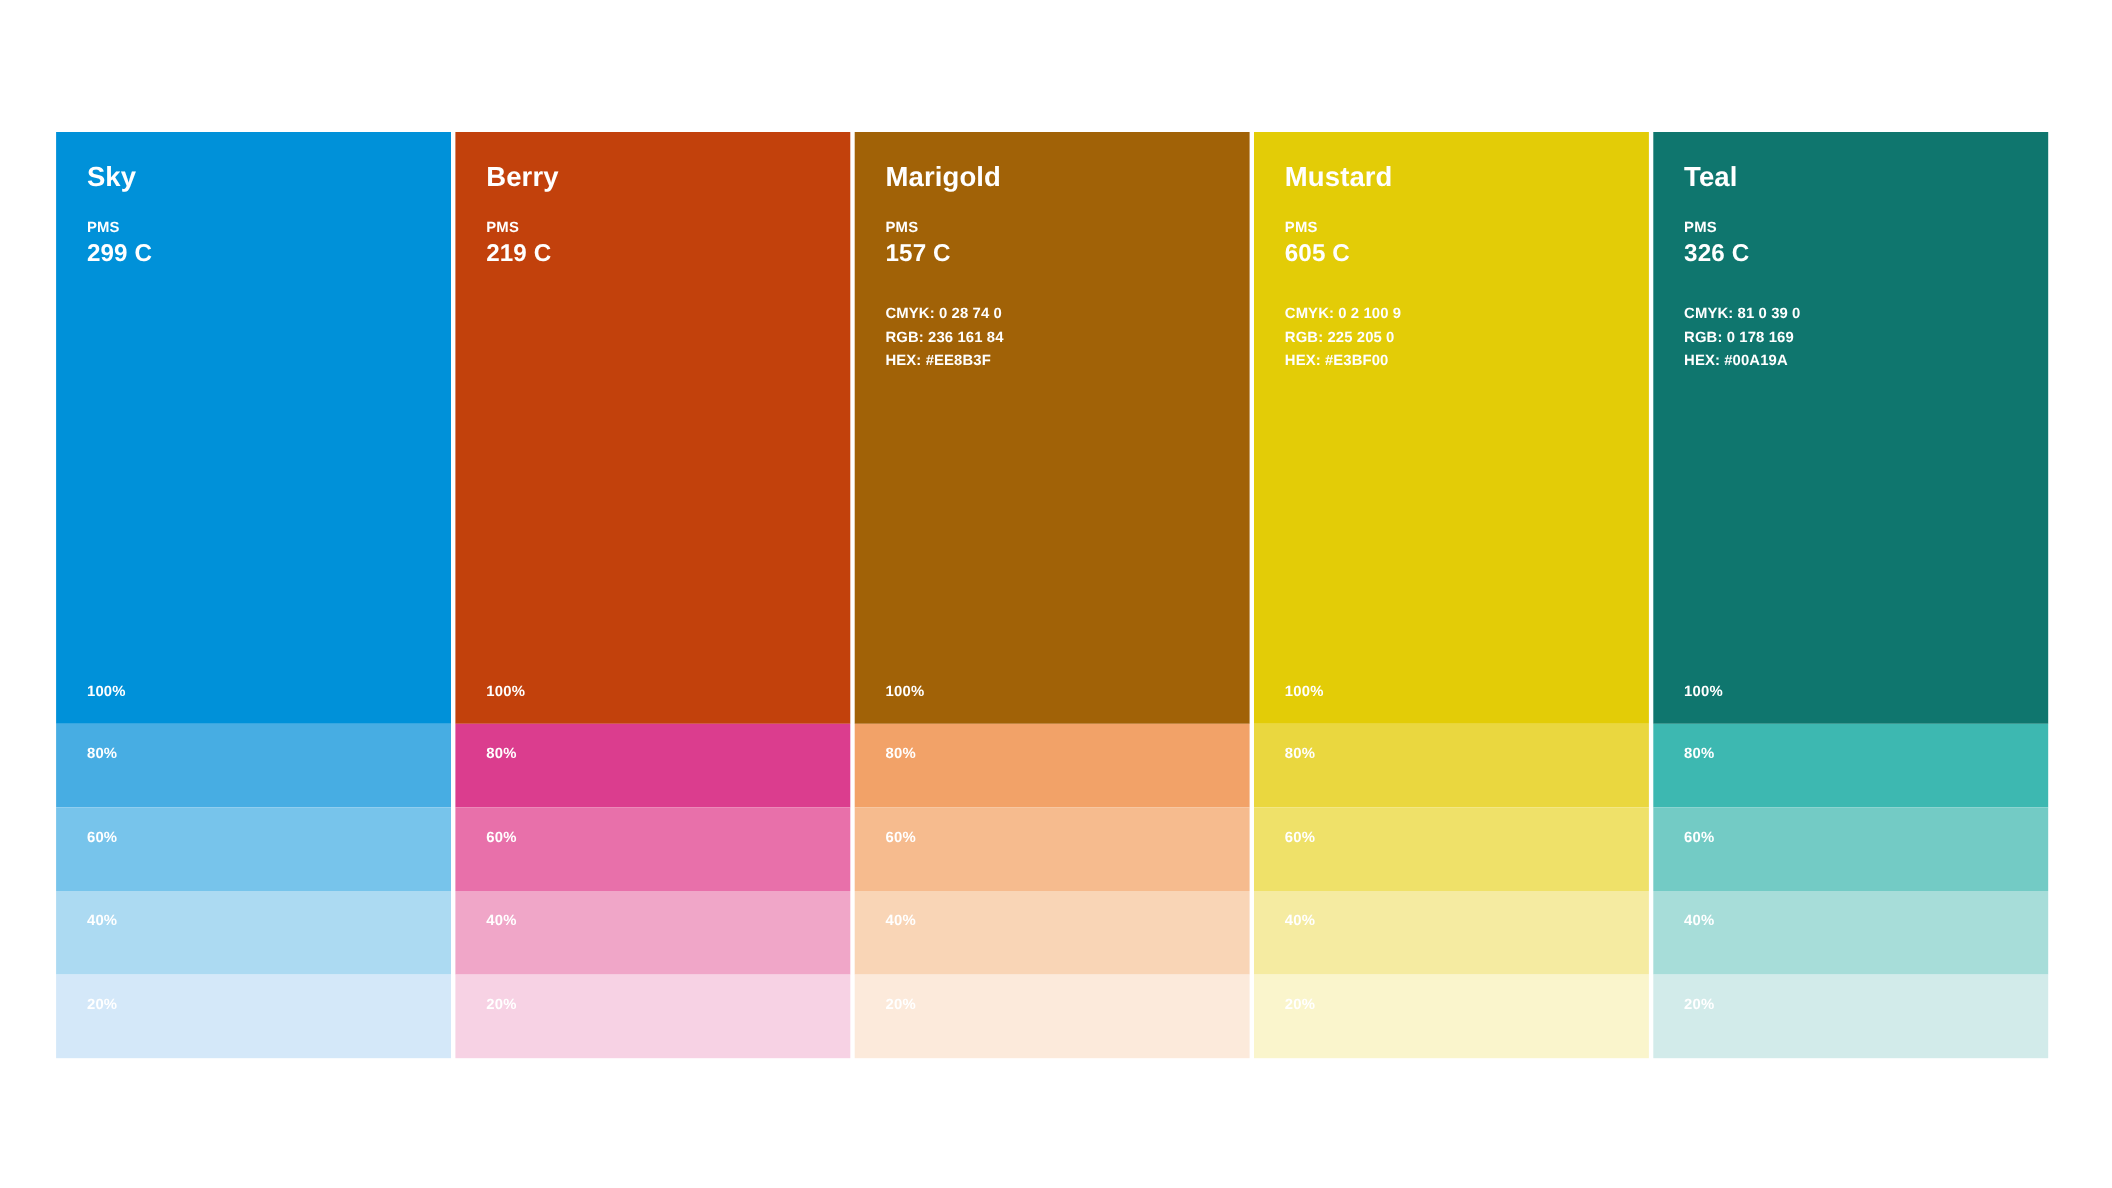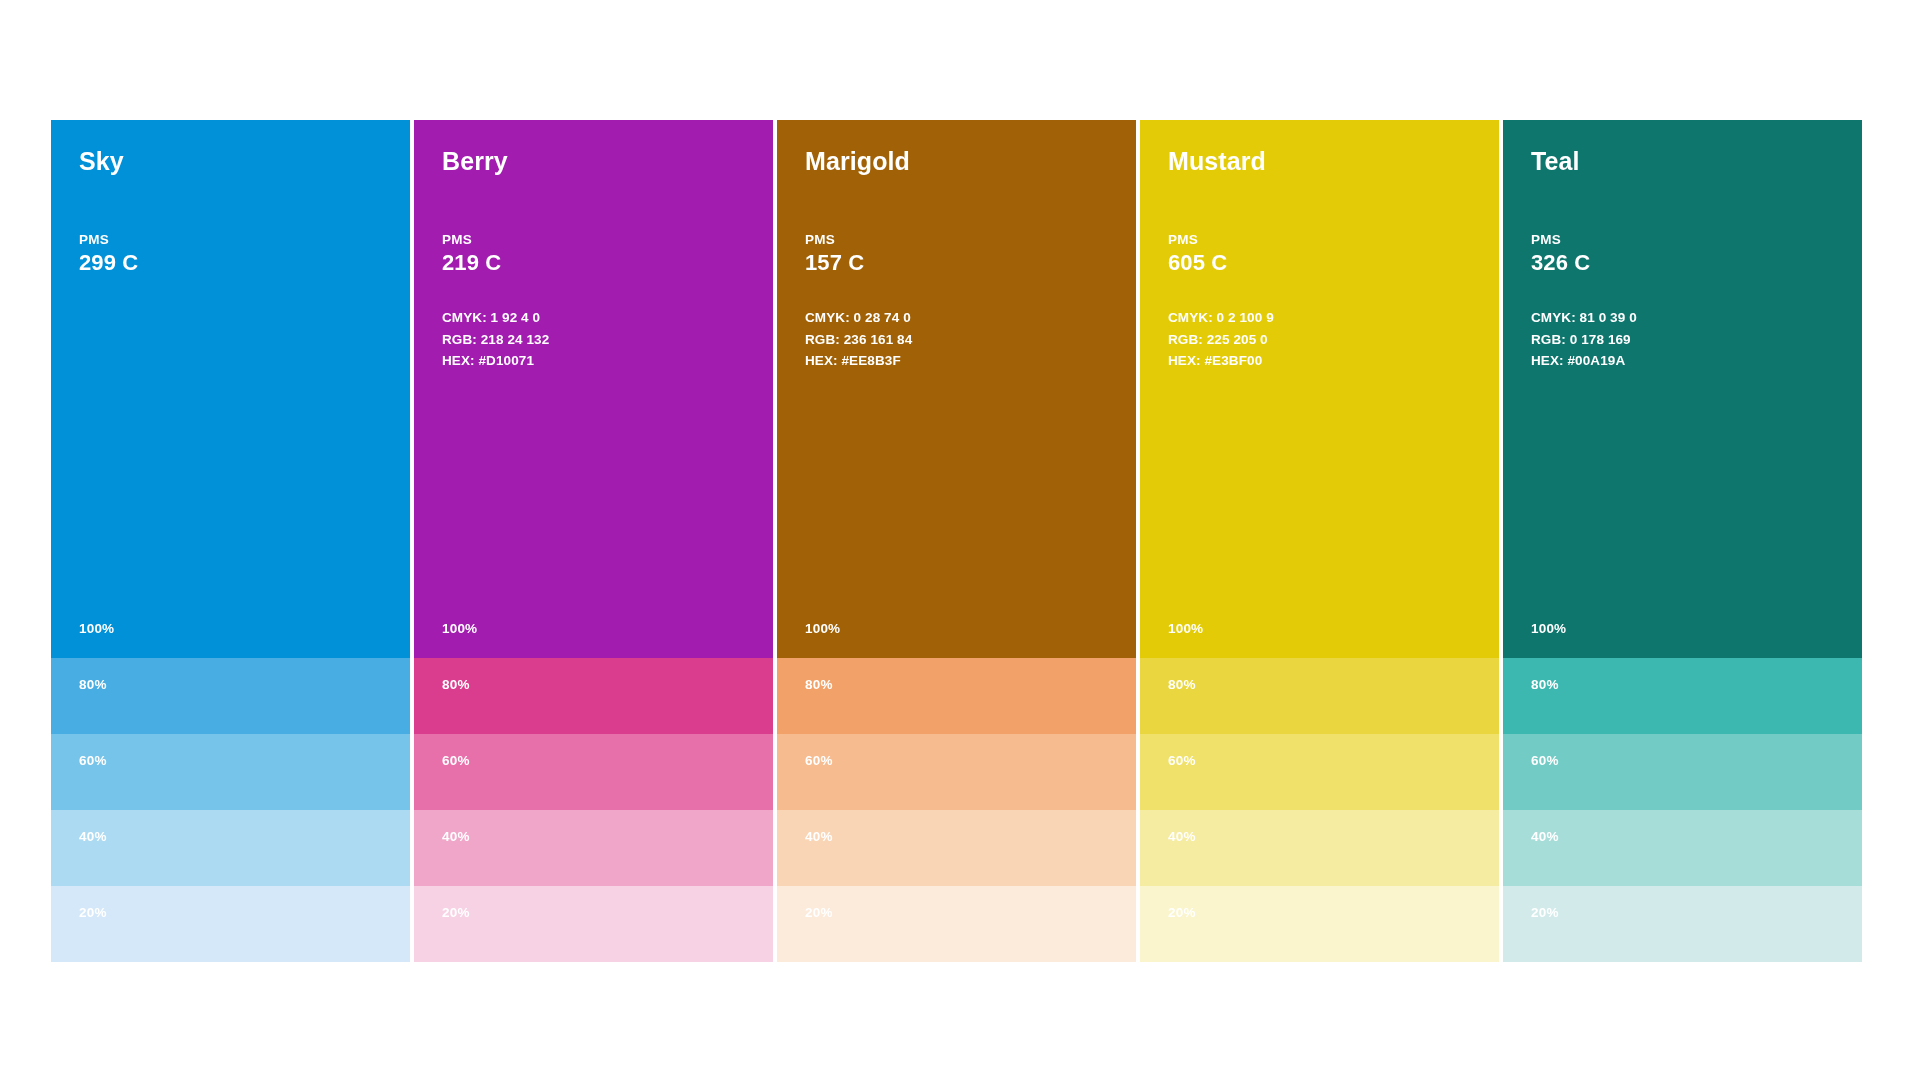--- a/index.html
+++ b/index.html
@@ -45,21 +45,21 @@
 
   .color-name {
     font-size: 25px;
     font-weight: bold;
     line-height: 1.1;
     margin: 0;
     letter-spacing: 0.1px;
   }
 
   .pms-block {
-    margin-top: 56px;
+    margin-top: 23px;
   }
   .pms-label {
     font-size: 13.5px;
     font-weight: bold;
     line-height: 1.25;
     letter-spacing: 0.2px;
   }
   .pms-value {
     font-size: 22px;
     font-weight: bold;
@@ -126,30 +126,25 @@
     </div>
     <div class="tint-cell" style="background-color: rgb(172, 218, 242);">
       <span class="tint-label">40%</span>
     </div>
     <div class="tint-cell" style="background-color: rgb(212, 232, 249);">
       <span class="tint-label">20%</span>
     </div>
   </div>
 
   <div class="swatch-column">
-    <div class="primary-cell" style="background-color: #a21caf;">
+    <div class="primary-cell" style="background-color: #c2410c;">
       <div class="color-name">Berry</div>
       <div class="pms-block">
         <div class="pms-label">PMS</div>
         <div class="pms-value">219 C</div>
-      </div>
-      <div class="spec-block">
-        <div class="spec-line">CMYK: 1 92 4 0</div>
-        <div class="spec-line">RGB: 218 24 132</div>
-        <div class="spec-line">HEX: #D10071</div>
       </div>
       <div class="tint-label-base">100%</div>
     </div>
     <div class="tint-cell" style="background-color: rgb(219, 61, 142);">
       <span class="tint-label">80%</span>
     </div>
     <div class="tint-cell" style="background-color: rgb(232, 112, 170);">
       <span class="tint-label">60%</span>
     </div>
     <div class="tint-cell" style="background-color: rgb(240, 166, 200);">

